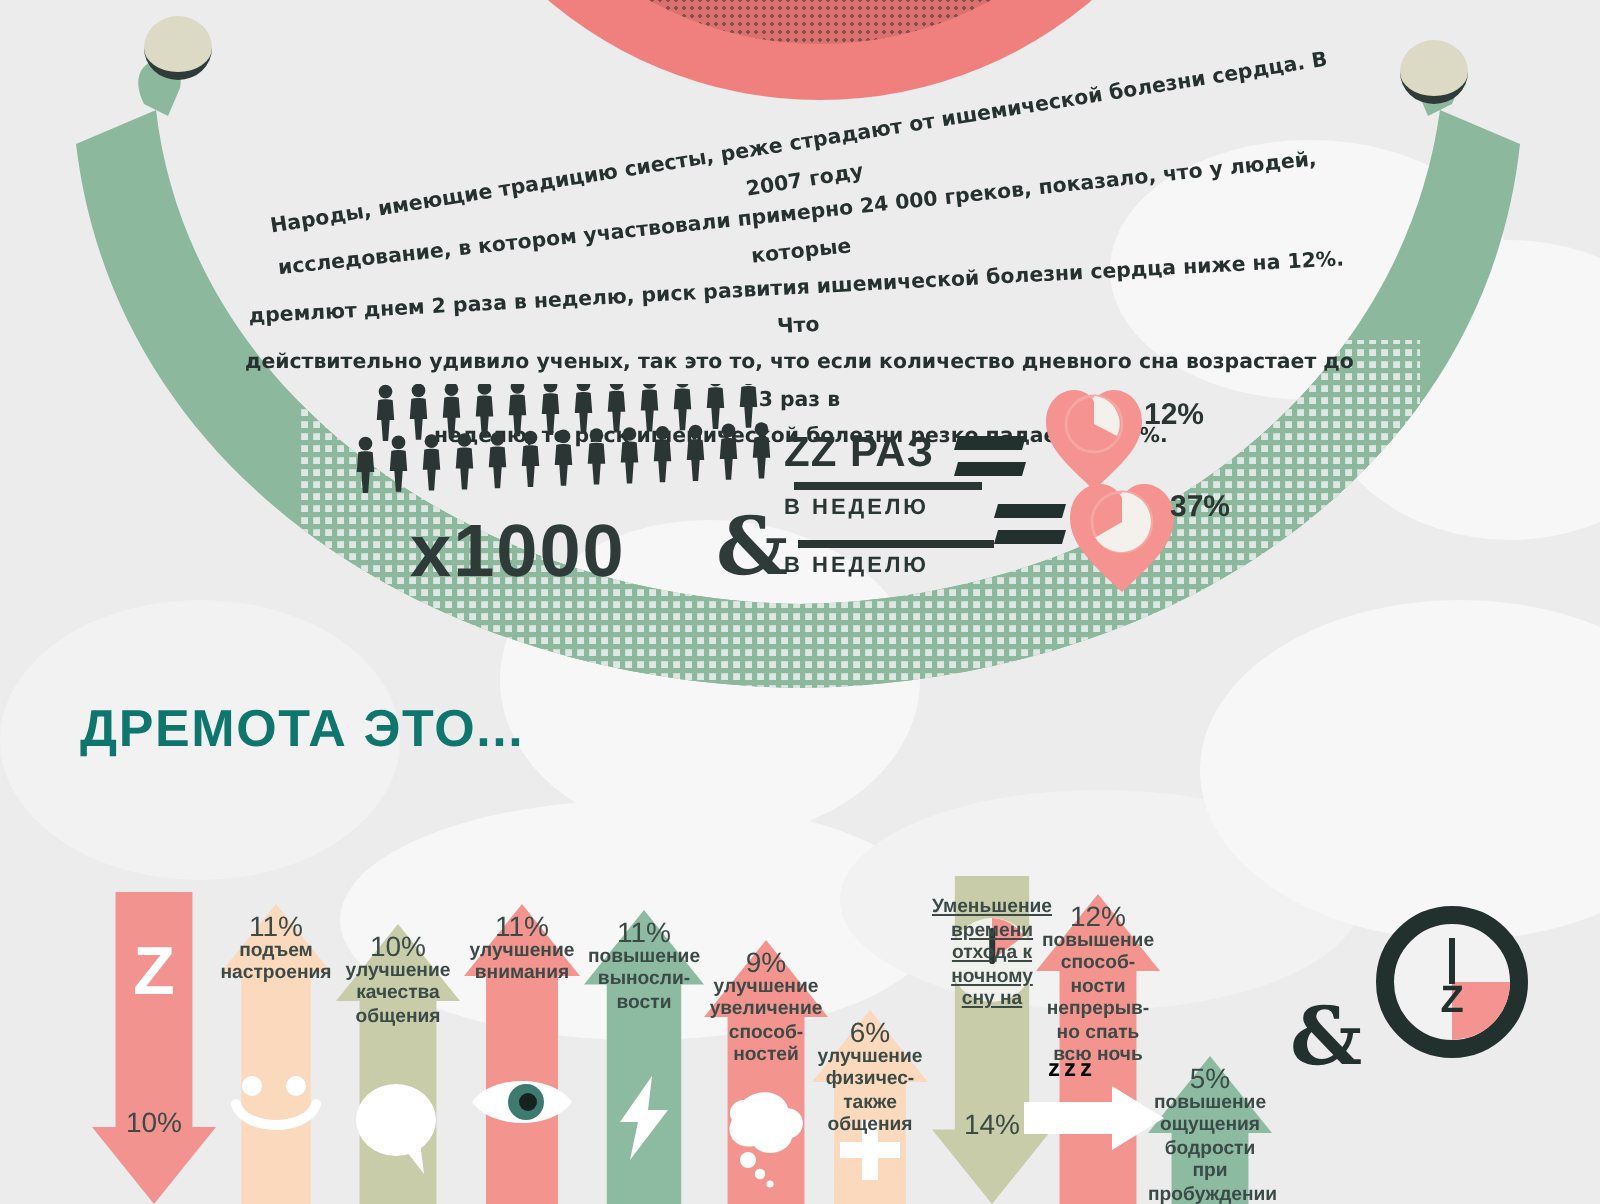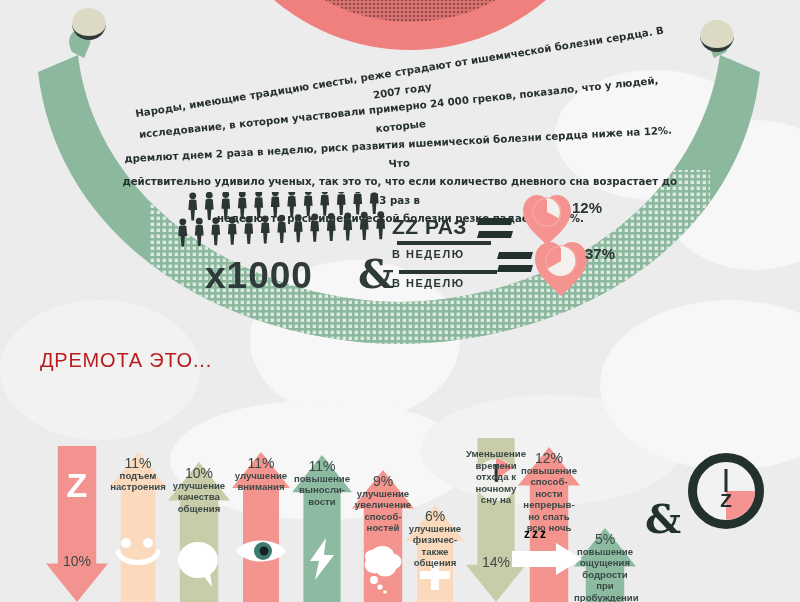--- a/index.html
+++ b/index.html
@@ -67,22 +67,22 @@
   .eq i{display:block;height:7px;background:#22312e;margin-bottom:6px;
         transform:skewX(-16deg);}
 
   
   .heart{position:absolute;}
   .heart .hshape{position:relative;width:100%;height:100%;}
   .pct{position:absolute;font-size:15px;font-weight:700;color:#2b3634;}
 
   
   .dremota{
-    position:absolute;left:40px;top:349px;font-size:20px;letter-spacing:.8px;
-    color:#b91c1c;font-weight:400;
+    position:absolute;left:40px;top:349px;font-size:26px;letter-spacing:.8px;
+    color:#0f766e;font-weight:700;
   }
 
   
   .arrow{position:absolute;}
   .arrow .txt{position:absolute;left:50%;transform:translateX(-50%);
               width:100%;text-align:center;line-height:11.5px;}
   .pctbig{font-size:14px;font-weight:400;}
   .lbl{font-size:9.6px;font-weight:700;}
 
   .icon-svg{position:absolute;left:50%;transform:translateX(-50%);}
@@ -410,21 +410,21 @@
       </div>
       <div class="arrow" style="left: 466px; top: 438px; width: 60px; height: 164px; color: rgb(60, 74, 71);">
         <svg width="60" height="164" viewBox="0 0 60 164" style="position:absolute;left:0;top:0;">
           <path d="M30,164 L60,126.8 L48.6,126.8 L48.6,0 L11.399999999999999,0 L11.399999999999999,126.8 L0,126.8 Z" fill="#c9cca8"></path>
         </svg>
         <div class="icon-svg" style="top:20px;"><svg width="44" height="44" viewBox="0 0 44 44">
             <circle cx="22" cy="22" r="21" fill="#f0f0ec"></circle>
             <path d="M22,22 L22,1 A21,21 0 0,1 38,10 Z" fill="#f4938f"></path>
             <rect x="20.6" y="6" width="3" height="18" rx="1.4" fill="#2b3634"></rect>
           </svg></div>
-        <div class="txt" style="top:10px;">
+        <div class="txt" style="top:10px;text-decoration:underline;">
           <div class="lbl">
             <div>Уменьшение</div>
             <div>времени</div>
             <div>отхода к</div>
             <div>ночному</div>
             <div>сну на</div>
           </div>
         </div>
         <div class="txt pctbig" style="bottom:34px;top:auto;">14%</div>
       </div>

